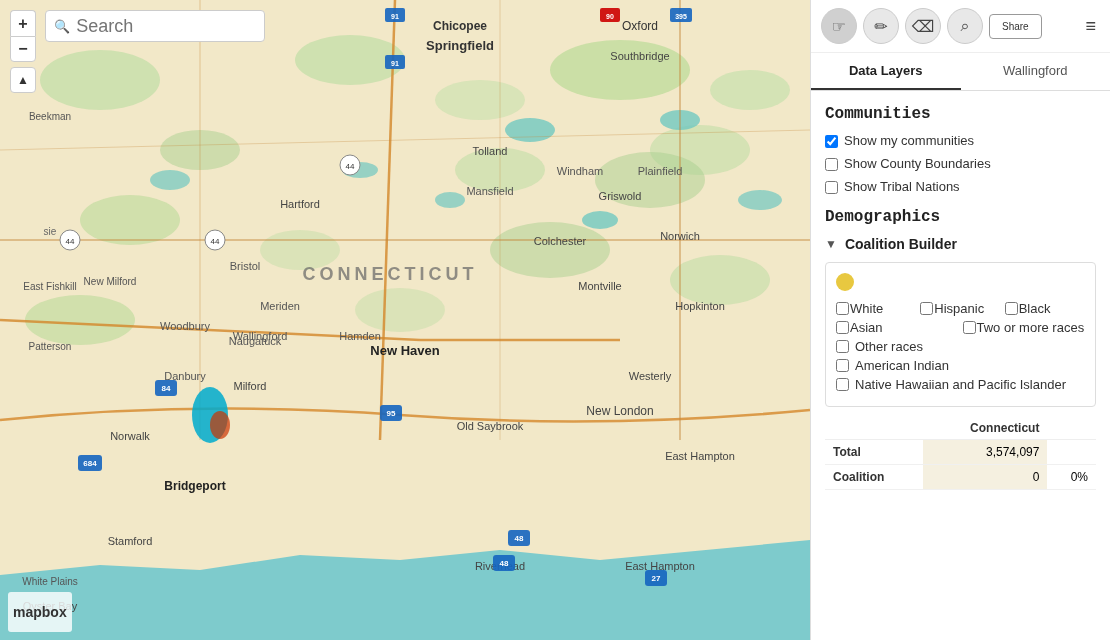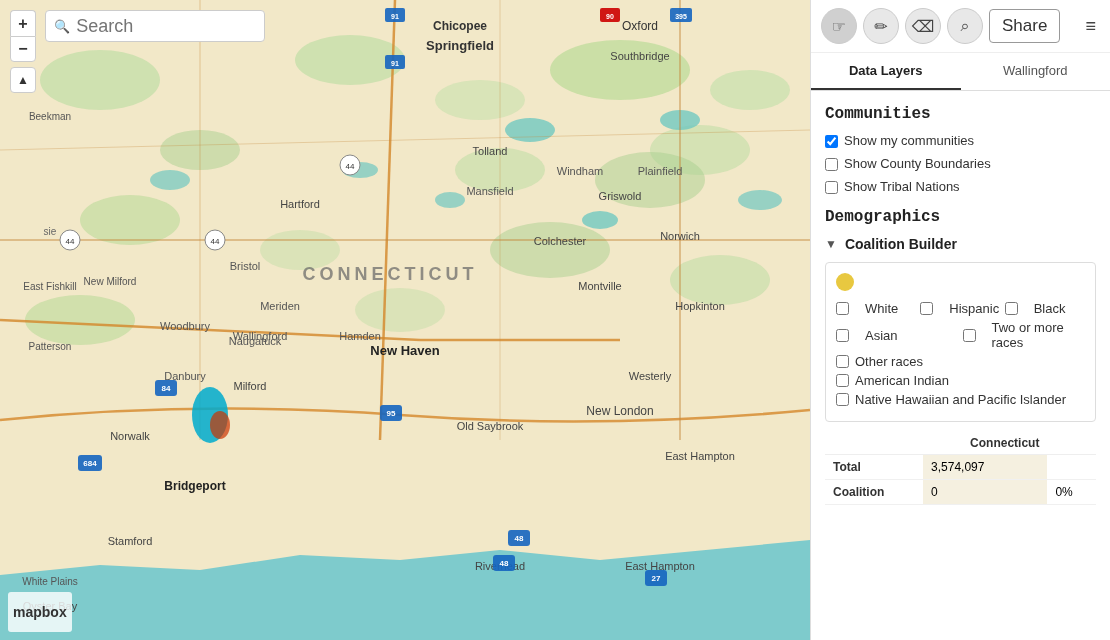--- a/index.html
+++ b/index.html
@@ -140,21 +140,21 @@
     }
     .tool-btn.active {
       background: #d0d0d0;
     }
     .share-btn {
       border: 1px solid #999;
       background: white;
       border-radius: 4px;
       padding: 6px 12px;
       cursor: pointer;
-      font-size: 17px;
+      font-size: 10px;
       font-weight: 500;
       color: #333;
     }
     .menu-btn {
       background: none;
       border: none;
       cursor: pointer;
       font-size: 18px;
       color: #444;
       padding: 4px;
@@ -256,21 +256,21 @@
     }
     .race-grid-2col {
       display: grid;
       grid-template-columns: 1fr 1fr;
       gap: 4px 4px;
       margin-bottom: 4px;
     }
     .race-item {
       display: flex;
       align-items: center;
-      gap: 16px;
+      gap: 1px;
       font-size: 13px;
       color: #333;
     }
     .race-item input[type="checkbox"] { cursor: pointer; }
 
     .full-row {
       display: flex;
       align-items: center;
       gap: 6px;
       font-size: 13px;
@@ -296,21 +296,21 @@
     .stats-table td {
       padding: 5px 8px;
       border-bottom: 1px solid #f0f0f0;
     }
     .stats-table td:first-child {
       font-weight: 600;
       color: #333;
     }
     .stats-table td:last-child,
     .stats-table td:nth-child(2) {
-      text-align: left;
+      text-align: right;
     }
     .stats-value-cell {
       background: #f5f0e0;
       text-align: right;
     }
 
     
     .panel-content::-webkit-scrollbar { width: 6px; }
     .panel-content::-webkit-scrollbar-track { background: #f1f1f1; }
     .panel-content::-webkit-scrollbar-thumb { background: #ccc; border-radius: 3px; }

